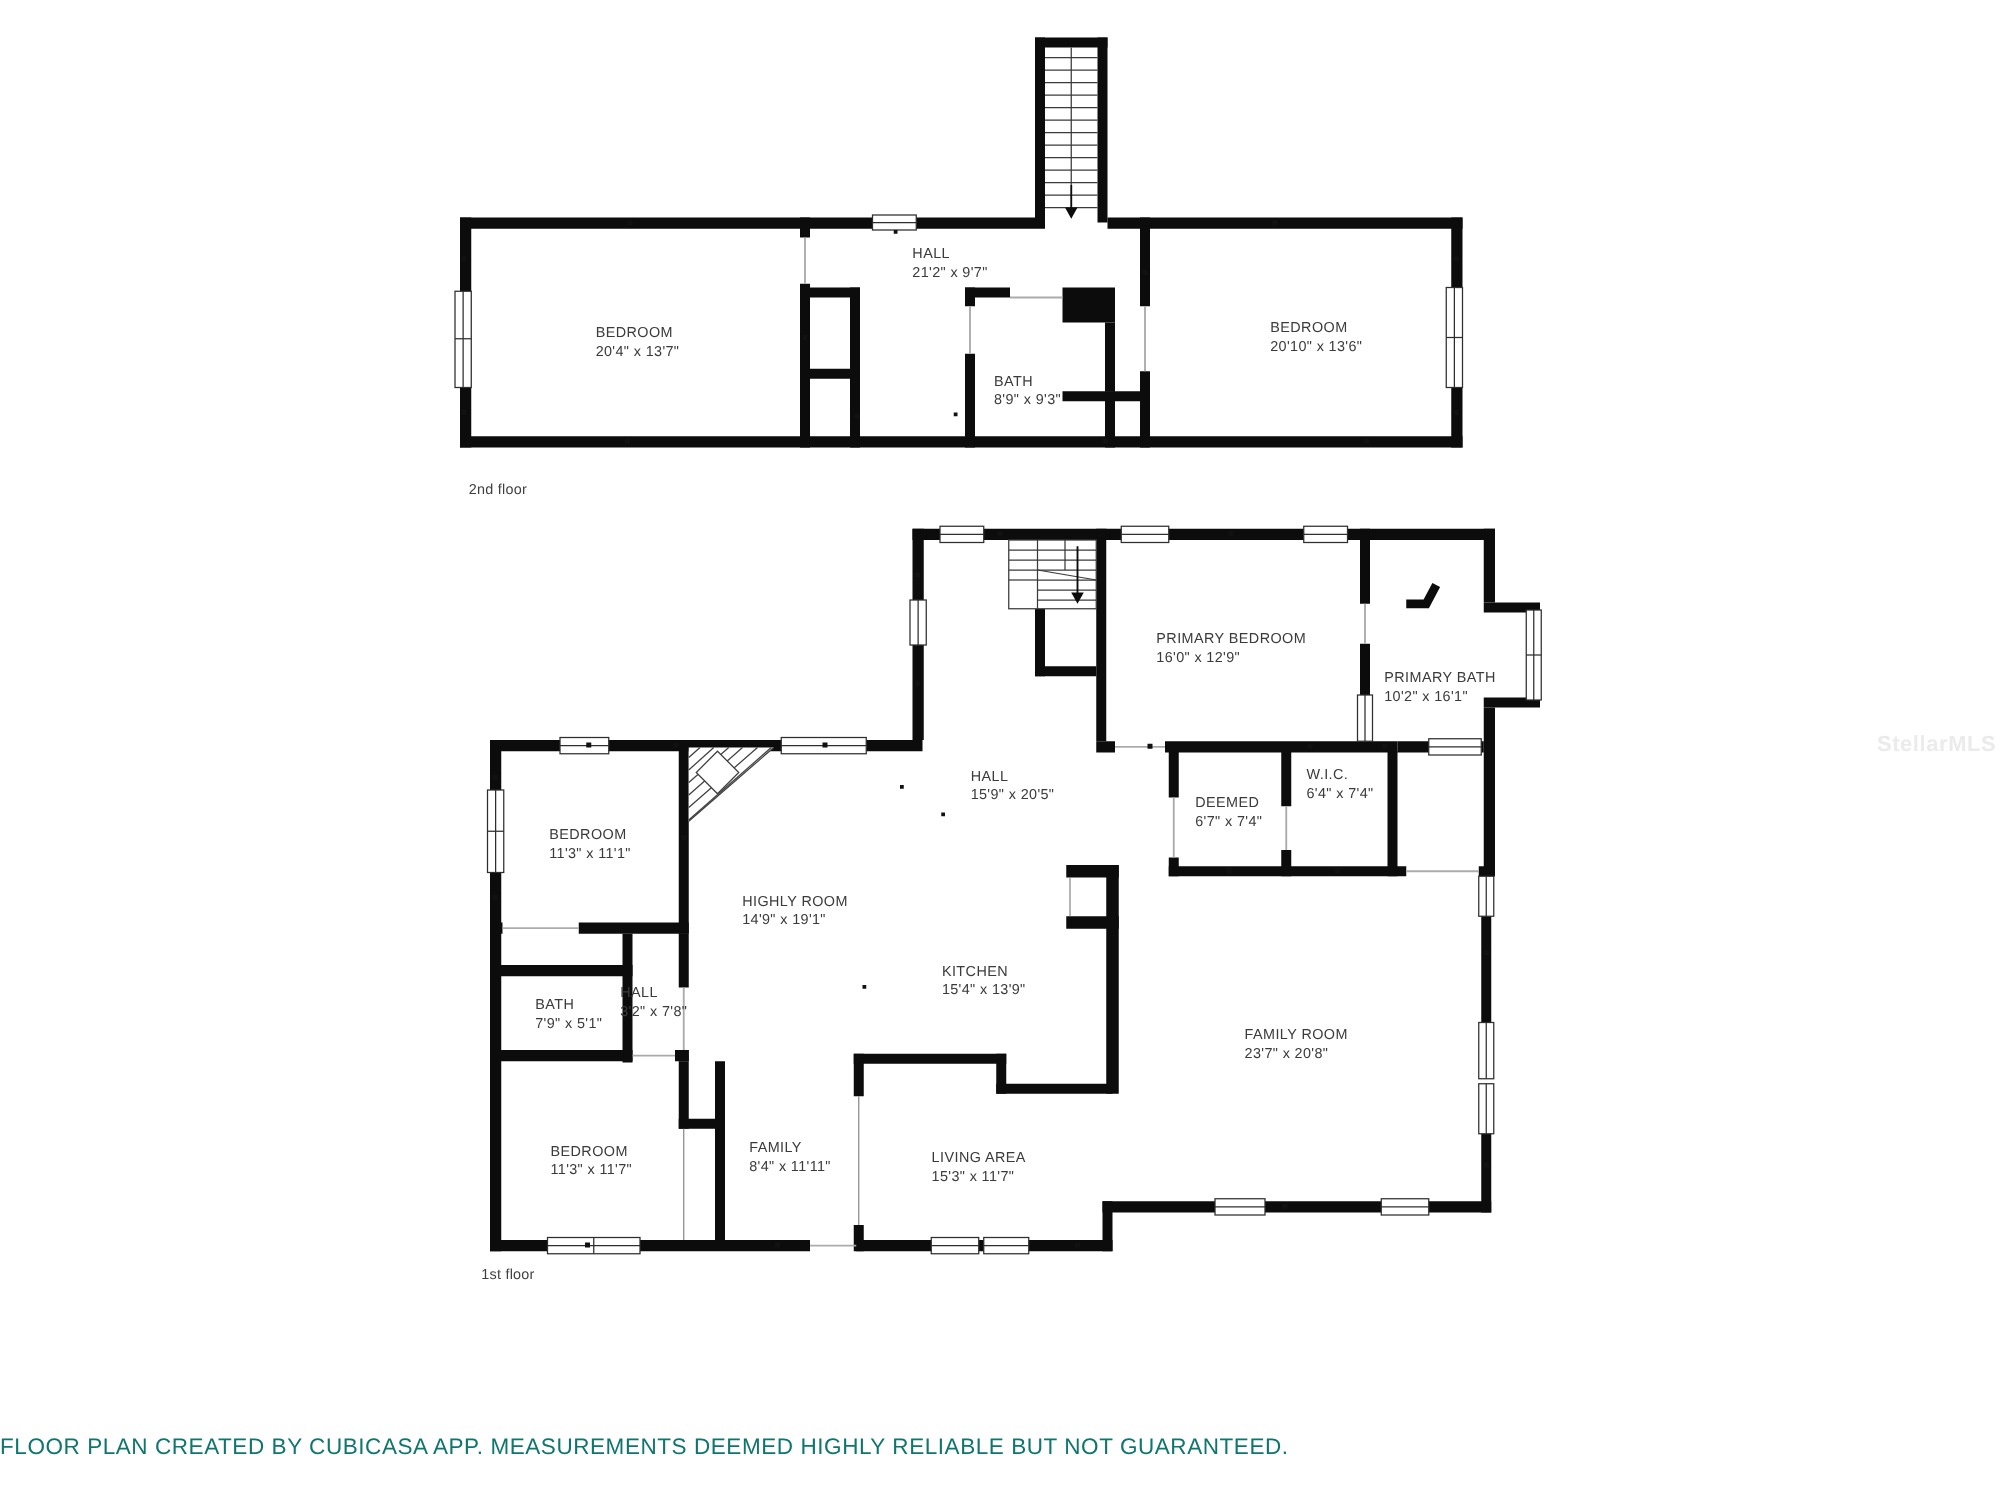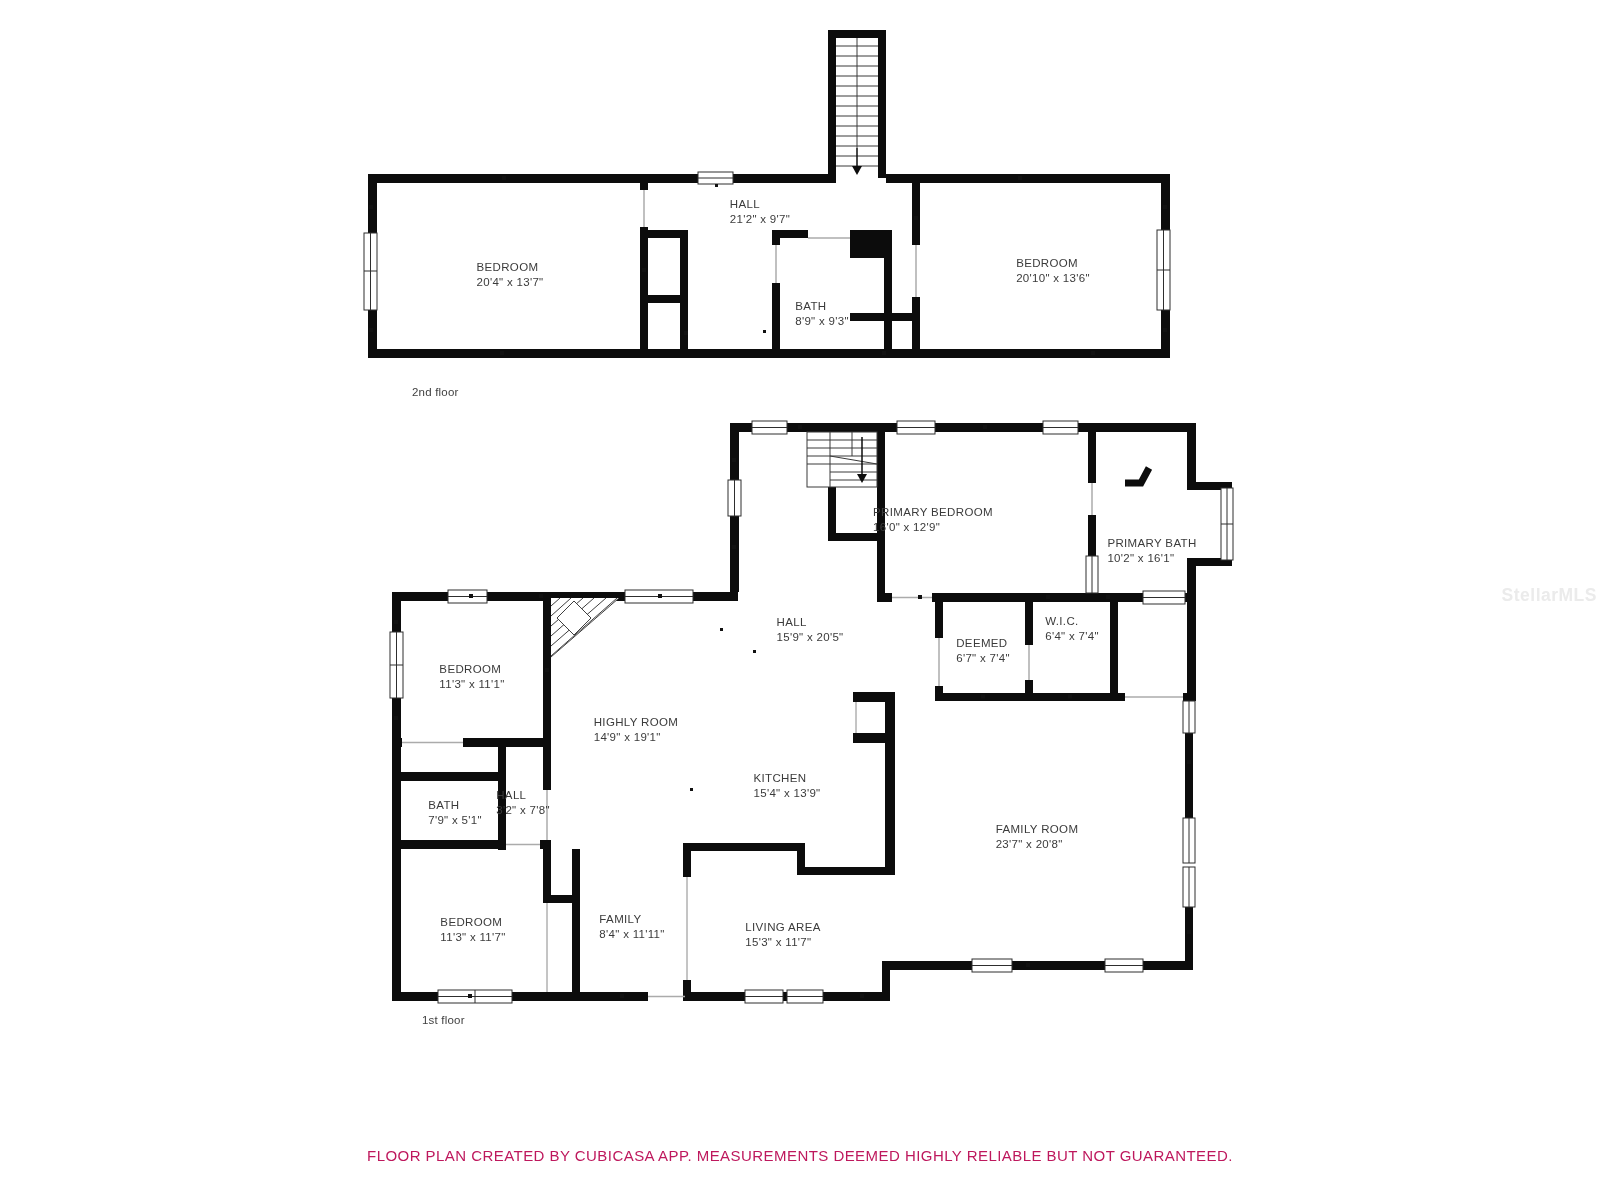--- a/index.html
+++ b/index.html
@@ -2,23 +2,23 @@
 <html><head>
 <meta charset="utf-8">
 <style>
   html,body{margin:0;padding:0;background:#fff;}
   #canvas{position:relative;width:1600px;height:1200px;background:#ffffff;overflow:hidden;
           font-family:"Liberation Sans",sans-serif;}
   #plan-svg{position:absolute;left:0;top:0;}
   .rlabel{position:absolute;transform:translate(-50%,-50%);text-align:left;color:#3b3b3b;
           font-size:11.5px;letter-spacing:.35px;line-height:14.5px;white-space:nowrap;}
   .rlabel .dims{letter-spacing:.3px;}
-  .floor-tag{position:absolute;color:#3f3f3f;font-size:11.5px;letter-spacing:.2px;margin-left:37px;}
-  .caption{position:absolute;left:0;top:1147px;width:100%;text-align:center;color:#be185d;
-           font-size:15px;letter-spacing:.45px;}
+  .floor-tag{position:absolute;color:#3f3f3f;font-size:11.5px;letter-spacing:.2px;}
+  .caption{position:absolute;left:0;top:1147px;width:100%;text-align:left;color:#0f766e;
+           font-size:18px;letter-spacing:.45px;}
   .watermark{position:absolute;right:3px;top:585px;color:#ebebeb;font-size:17.5px;
              letter-spacing:.5px;font-weight:bold;}
   .wall{fill:#0c0c0c;}
   .winr{fill:#ffffff;stroke:#2e2e2e;stroke-width:1;}
   .winl{stroke:#2e2e2e;stroke-width:1;}
   .doorline{stroke:#ababab;stroke-width:1.5;}
   .openline{stroke:#8a8a8a;stroke-width:1;}
   .tread{stroke:#3a3a3a;stroke-width:1;}
   .hatchline{stroke:#3f3f3f;stroke-width:1;fill:none;}
   .tick{fill:#111111;}
@@ -340,21 +340,21 @@
   </div>
   <div class="rlabel" style="left:822px;top:313px">
     <div>BATH</div>
     <div class="dims">8'9" x 9'3"</div>
   </div>
   <div class="rlabel" style="left:1053px;top:270px">
     <div>BEDROOM</div>
     <div class="dims">20'10" x 13'6"</div>
   </div>
 
-  <div class="rlabel" style="left:933px;top:519px">
+  <div class="rlabel" style="left:985px;top:519px">
     <div>PRIMARY BEDROOM</div>
     <div class="dims">16'0" x 12'9"</div>
   </div>
   <div class="rlabel" style="left:1152px;top:550px">
     <div>PRIMARY BATH</div>
     <div class="dims">10'2" x 16'1"</div>
   </div>
   <div class="rlabel" style="left:810px;top:629px">
     <div>HALL</div>
     <div class="dims">15'9" x 20'5"</div>

